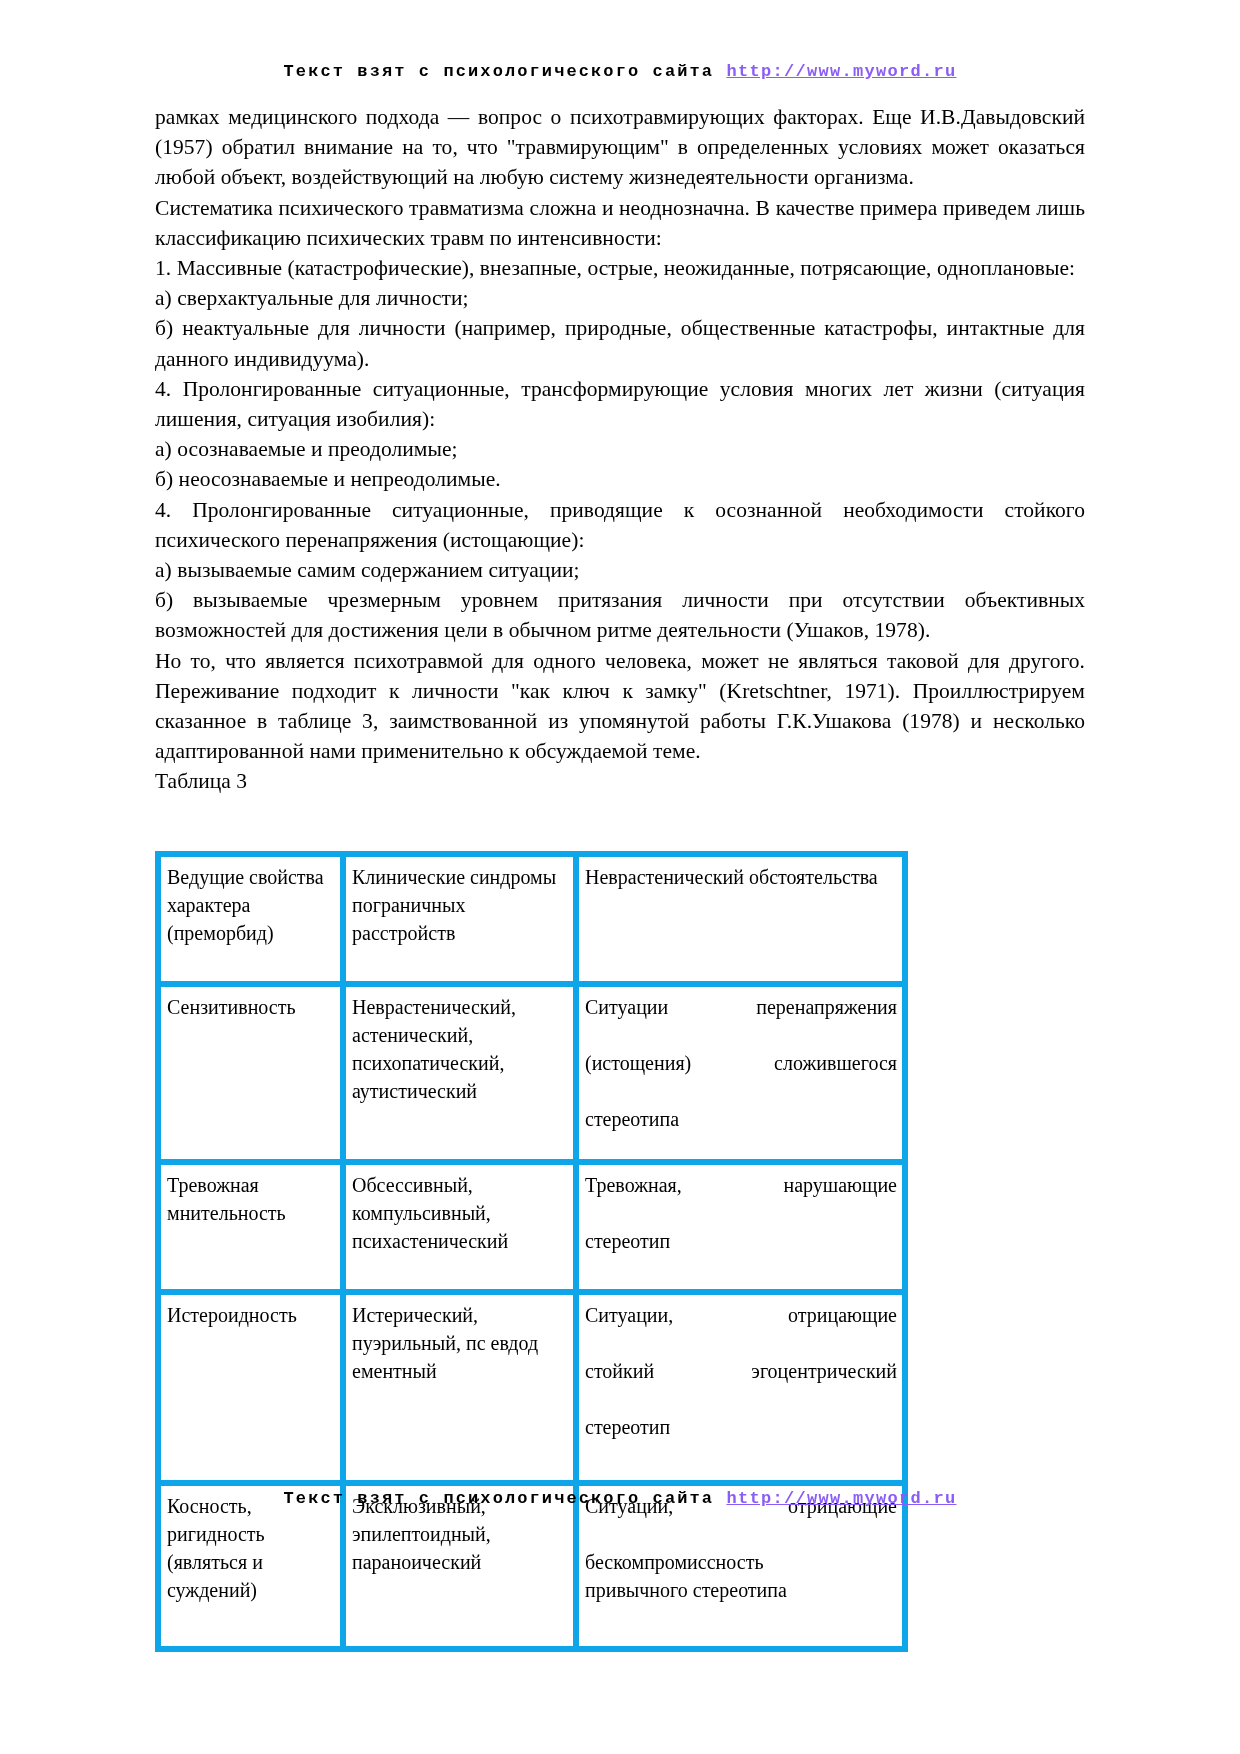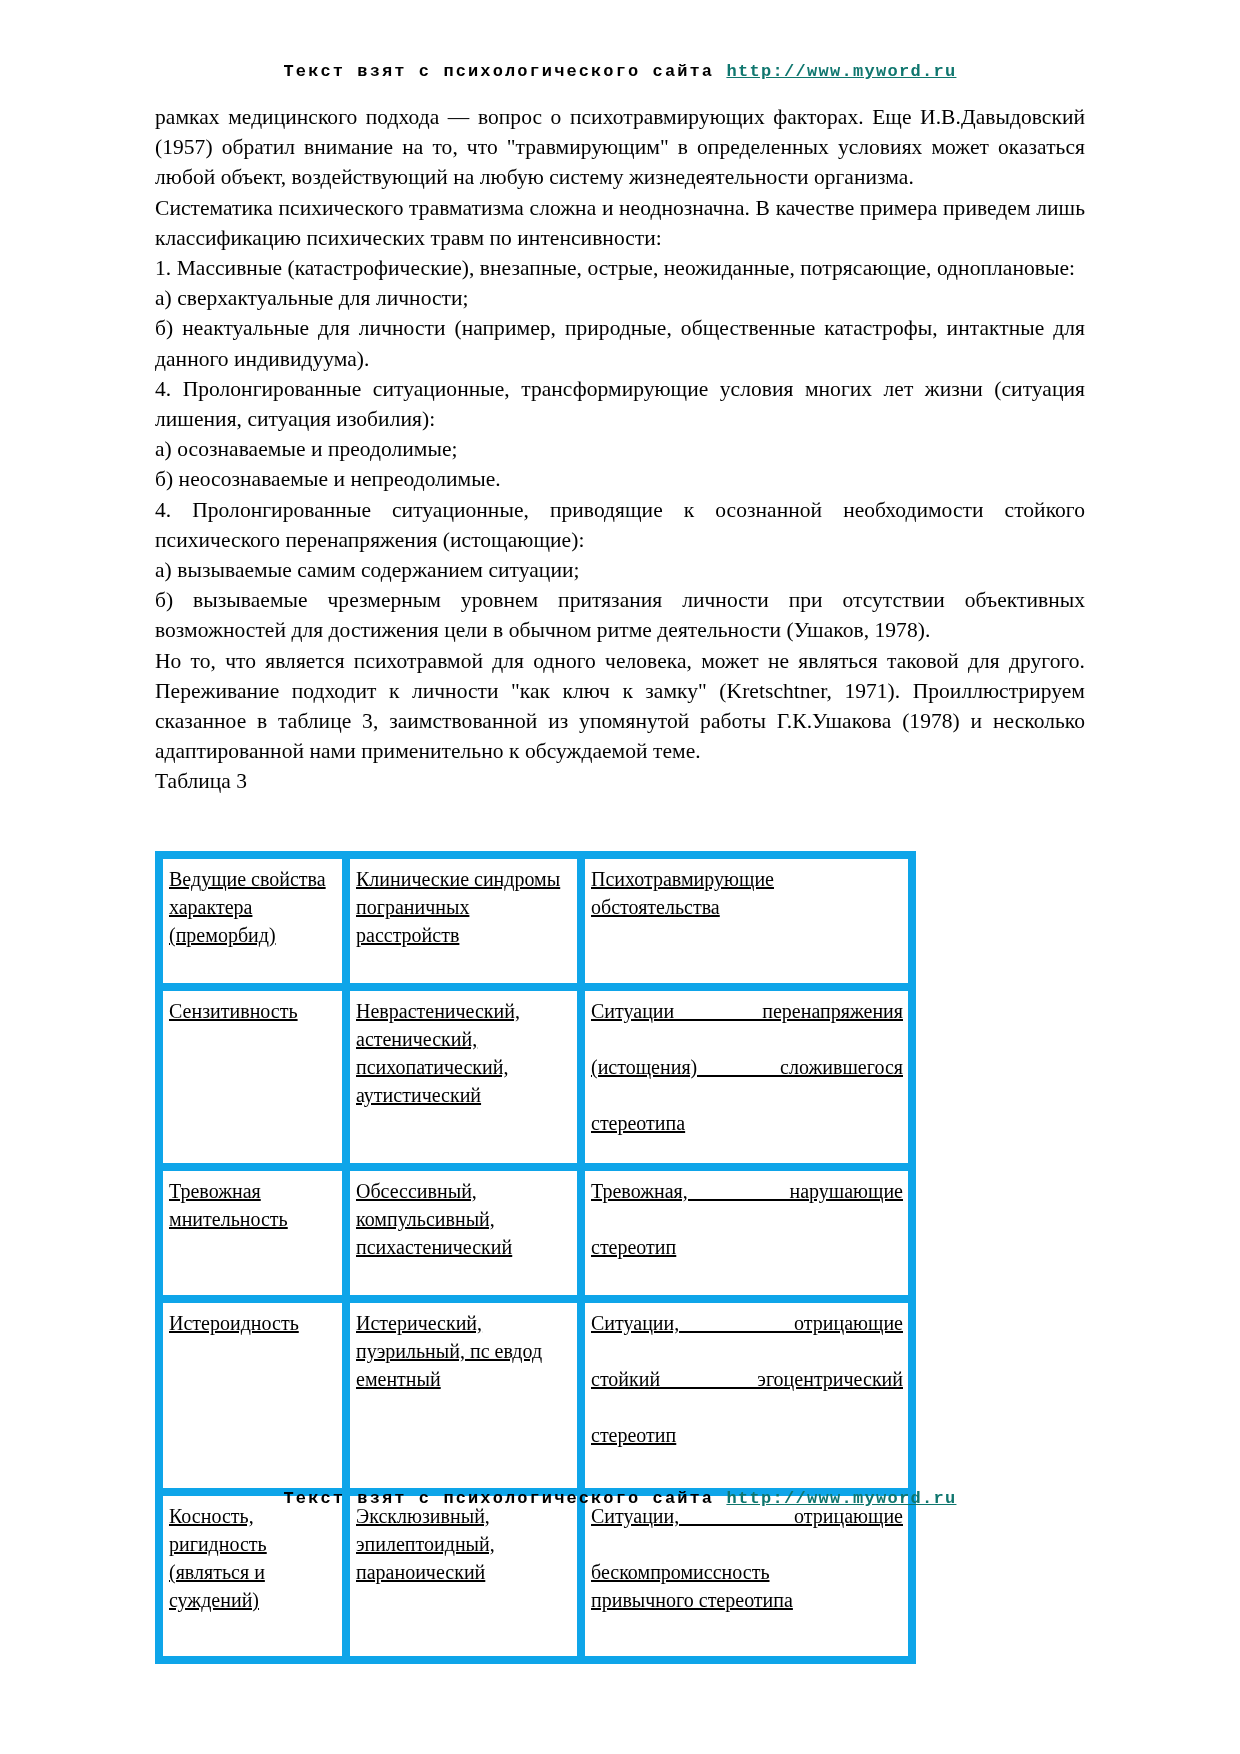--- a/index.html
+++ b/index.html
@@ -35,21 +35,21 @@
     font-family: "Liberation Mono", "DejaVu Sans Mono", monospace;
     font-size: 17px;
     font-weight: bold;
     letter-spacing: 2.1px;
     color: #000000;
     white-space: nowrap;
   }
   .banner-top { top: 62px; }
   .banner-bottom { top: 1489px; }
   .banner .url {
-    color: #0f766e;
+    color: #8b5cf6;
     text-decoration: underline;
     letter-spacing: 1.3px;
   }
 
   
   .content {
     position: absolute;
     left: 155px;
     top: 102px;
     width: 930px;
@@ -78,26 +78,25 @@
     top: 851px;
     width: 700px;
   }
   table.t3 {
     border-collapse: collapse;
     width: 700px;
     table-layout: fixed;
     border: 2px solid #000;
   }
   table.t3 td {
-    border: 8px solid #0ea5e9;
+    border: 6px solid #0ea5e9;
     vertical-align: top;
     padding: 6px 5px 18px 6px;
     font-size: 20px;
     line-height: 28px;
-    text-decoration: underline;
   }
   table.t3 td.c1 { width: 168px; text-align: left; }
   table.t3 td.c2 { width: 216px; text-align: left; }
   table.t3 td.c3 { width: 312px; text-align: justify; text-justify: inter-word; }
   table.t3 td.c3 .j { display: block; }
   table.t3 td.c3 .j::after {
     content: "";
     display: inline-block;
     width: 100%;
   }
@@ -133,21 +132,21 @@
     <p class="table-caption">Таблица 3</p>
   </div>
 
   <div class="tbl-wrap">
     <table class="t3">
       <tbody>
         <tr class="hdr">
           <td class="c1">Ведущие свойства характера (преморбид)</td>
           <td class="c2">Клинические синдромы пограничных расстройств</td>
           <td class="c3">
-              <span class="nj">Психотравмирующие обстоятельства</span>
+              <span class="nj">Неврастенический обстоятельства</span>
             </td>
         </tr>
 
         <tr class="r-sens">
           <td class="c1">Сензитивность</td>
           <td class="c2">Неврастенический, астенический, психопатический, аутистический</td>
           <td class="c3">
             <span class="j">Ситуации перенапряжения</span>
             <span class="j">(истощения) сложившегося</span>
             <span class="nj">стереотипа</span>

